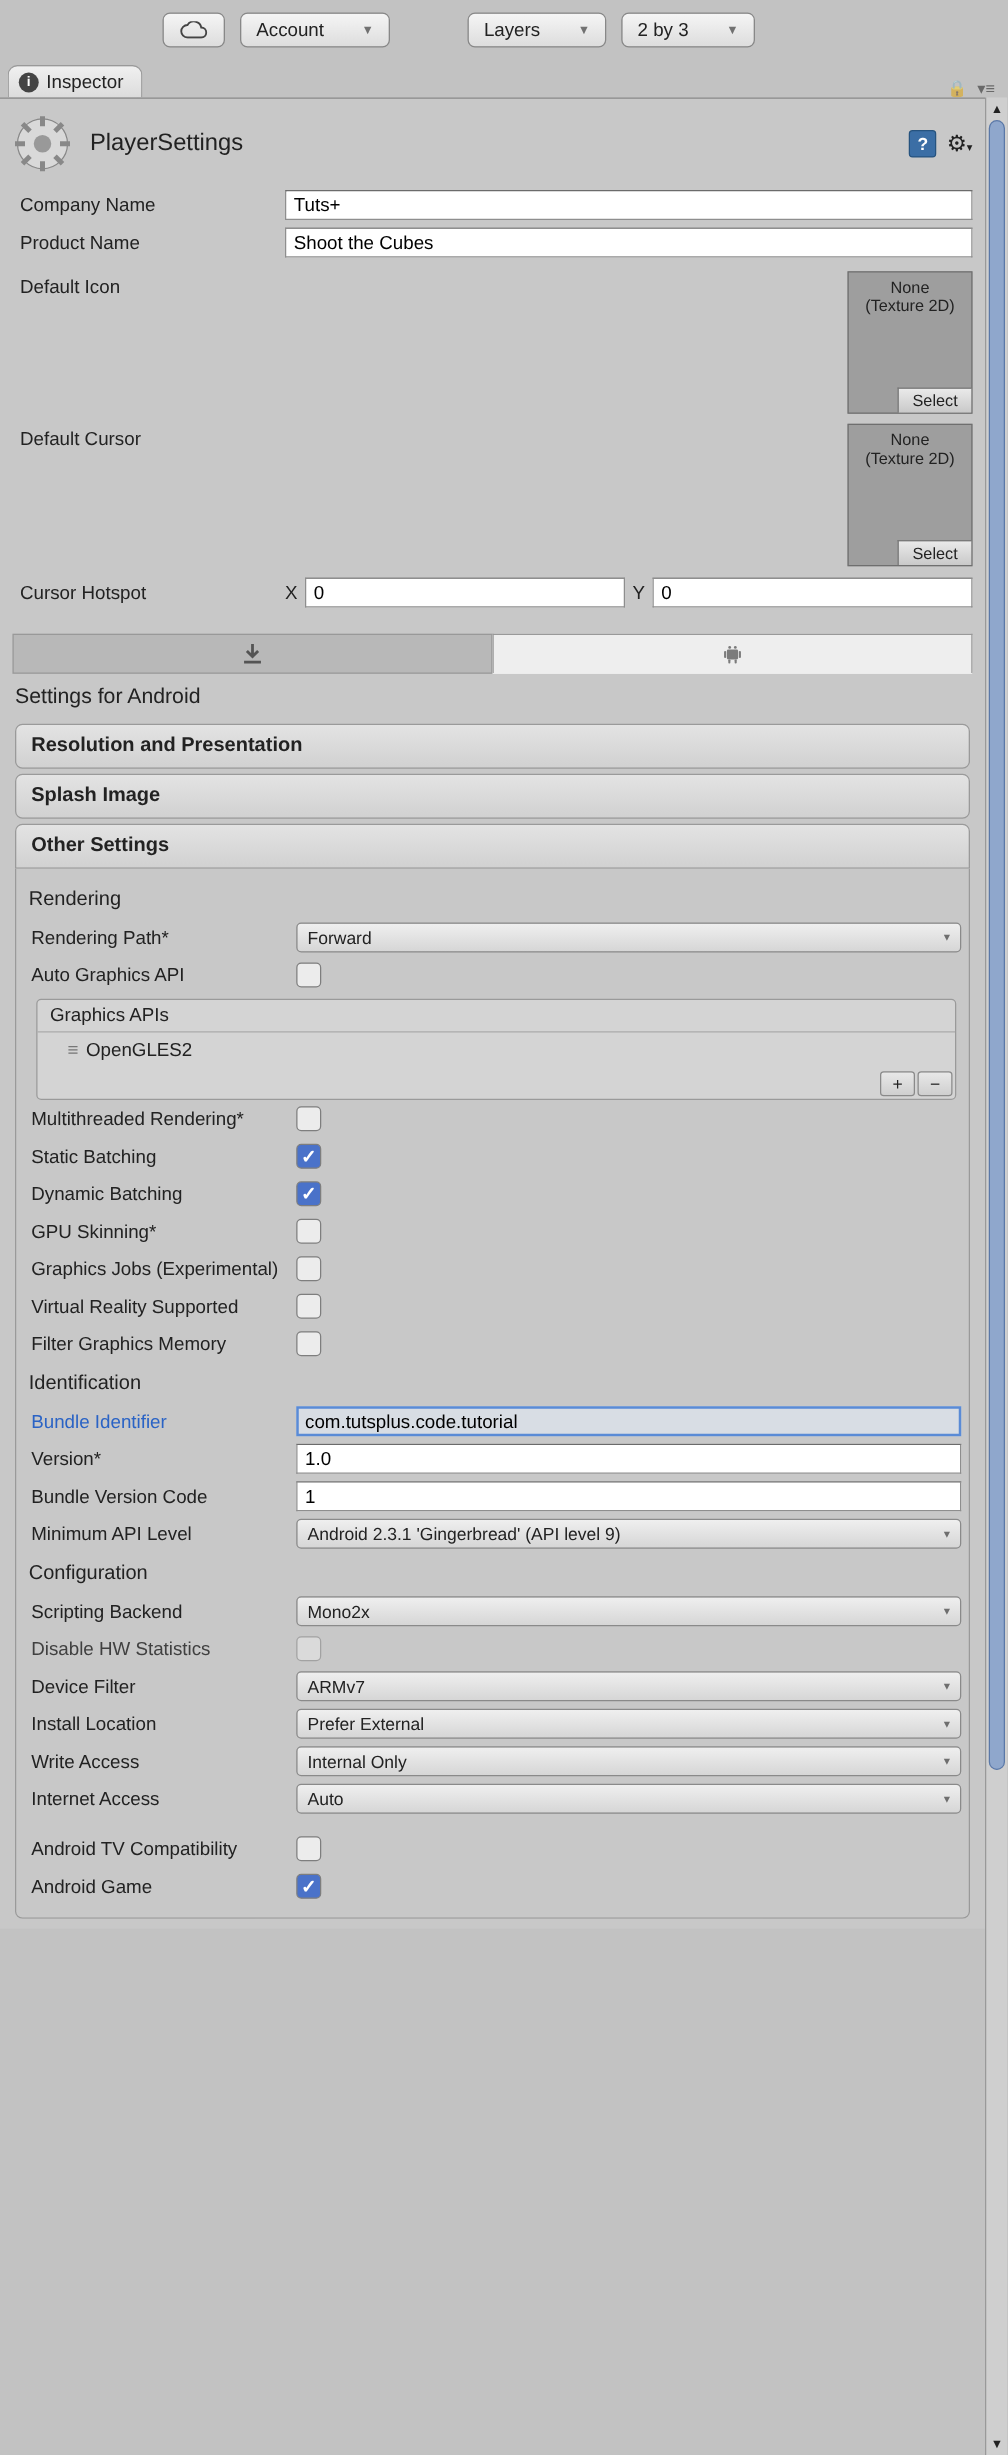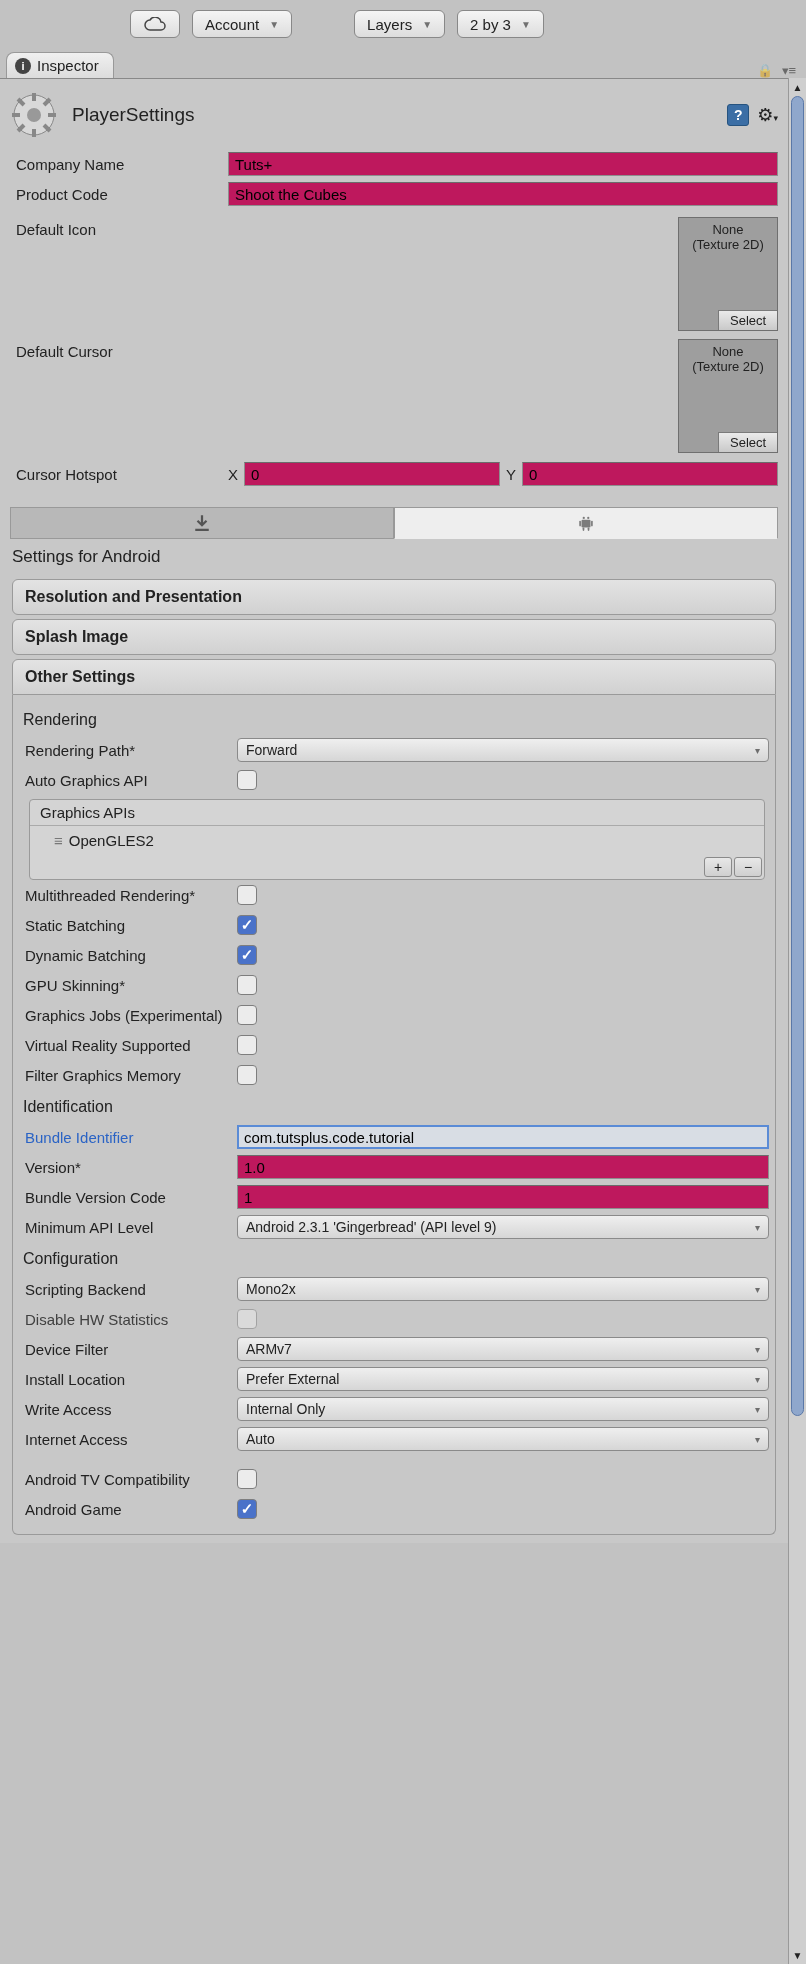--- a/index.html
+++ b/index.html
@@ -1,19 +1,19 @@
 <!DOCTYPE html>
 <html><head>
 <meta charset="utf-8">
 <style>
 * { box-sizing: border-box; margin: 0; padding: 0; font-family: "Lucida Grande", "Helvetica Neue", Arial, sans-serif; }
 body { background: #c2c2c2; font-size: 14px; color: #222; width: 806px; height: 1964px; overflow: hidden; position: relative; }
 
 .toolbar-top { height: 48px; display: flex; align-items: center; gap: 12px; padding-left: 130px; }
-.tb-btn { height: 28px; background: linear-gradient(#f5f5f5,#ddd); border: 1px solid #888; border-radius: 6px; display: flex; align-items: center; padding: 0 12px; font-size: 15px; cursor: pointer; }
+.tb-btn { height: 28px; background: linear-gradient(#f5f5f5,#ddd); border: 1px solid #888; border-radius: 6px; display: flex; align-items: center; padding: 0 12px; font-size: 15px; cursor: pointer; gap: 20px; }
 .tb-btn.icon { width: 50px; justify-content: center; }
 .tb-btn .caret { margin-left: 10px; font-size: 10px; opacity: .6; }
 .tb-gap { width: 38px; }
 
 .tab-row { display: flex; align-items: flex-end; padding-left: 6px; height: 30px; }
 .tab { background: linear-gradient(#f0f0f0,#dcdcdc); border: 1px solid #999; border-bottom: none; border-radius: 8px 8px 0 0; padding: 4px 14px 4px 8px; display: flex; align-items: center; gap: 6px; font-size: 15px; }
 .tab-row .spacer { flex: 1; }
 .lock-ctx { display: flex; gap: 8px; align-items: center; padding-right: 10px; opacity: .55; font-size: 13px; }
 
 .panel { background: #c8c8c8; border-top: 1px solid #888; padding: 8px 10px 8px 10px; position: relative; }
@@ -22,21 +22,21 @@
 .ps-header .title { font-size: 19px; }
 .ps-tools { margin-left: auto; display: flex; gap: 8px; align-items: center; }
 .help-icon { width: 22px; height: 22px; background:#3b6ea5; border:1px solid #26537f; border-radius:3px; color:#fff; font-weight:bold; font-size:14px; display:flex; align-items:center; justify-content:center; }
 .small-gear { font-size: 18px; }
 
 .form { padding: 6px 0 4px 0; }
 .row { display: flex; align-items: center; min-height: 30px; }
 .row .label { width: 218px; padding-left: 6px; font-size: 15px; }
 .row .label.blue { color: #2a63c5; }
 .row .label.disabled { color: #404040; }
-.row input[type=text] { flex: 1; height: 24px; background: #be185d; border: 1px solid #8e8e8e; border-top-color:#6b6b6b; padding: 0 6px; font-size: 15px; font-family: inherit; }
+.row input[type=text] { flex: 1; height: 24px; background: #ffffff; border: 1px solid #8e8e8e; border-top-color:#6b6b6b; padding: 0 6px; font-size: 15px; font-family: inherit; }
 .row input[type=text].focused { background:#d8dde4; border:2px solid #5a8bd6; padding:0 5px; }
 .row .xy { display:flex; flex:1; gap:6px; align-items:center; }
 .row .xy span { font-size:15px; }
 
 .thumb-block { display:flex; align-items:flex-start; }
 .thumb-block .label { width:218px; padding-left:6px; padding-top:4px; font-size:15px; }
 .thumb-block .spacer { flex:1; }
 .thumb { width:100px; height:114px; background:#9e9e9e; border:1px solid #6f6f6f; position:relative; text-align:center; padding-top:4px; font-size:13px; color:#222; }
 .thumb .sel-btn { position:absolute; bottom:0; right:0; left:40%; height:20px; background:linear-gradient(#eaeaea,#c9c9c9); border:1px solid #7a7a7a; border-right:none; border-bottom:none; font-size:13px; display:flex; align-items:center; justify-content:center; cursor:pointer; }
 
@@ -134,21 +134,21 @@
       <div class="small-gear">⚙<span style="font-size:9px;">▾</span></div>
     </div>
   </div>
 
   <div class="form">
     <div class="row">
       <div class="label">Company Name</div>
       <input type="text" value="Tuts+" style="">
     </div>
     <div class="row">
-      <div class="label">Product Code</div>
+      <div class="label">Product Name</div>
       <input type="text" value="Shoot the Cubes" style="">
     </div>
     <div style="height:8px;"></div>
     <div class="thumb-block">
       <div class="label">Default Icon</div>
       <div class="spacer"></div>
       <div class="thumb">
         <div>None</div>
         <div>(Texture 2D)</div>
         <div class="sel-btn">Select</div>

